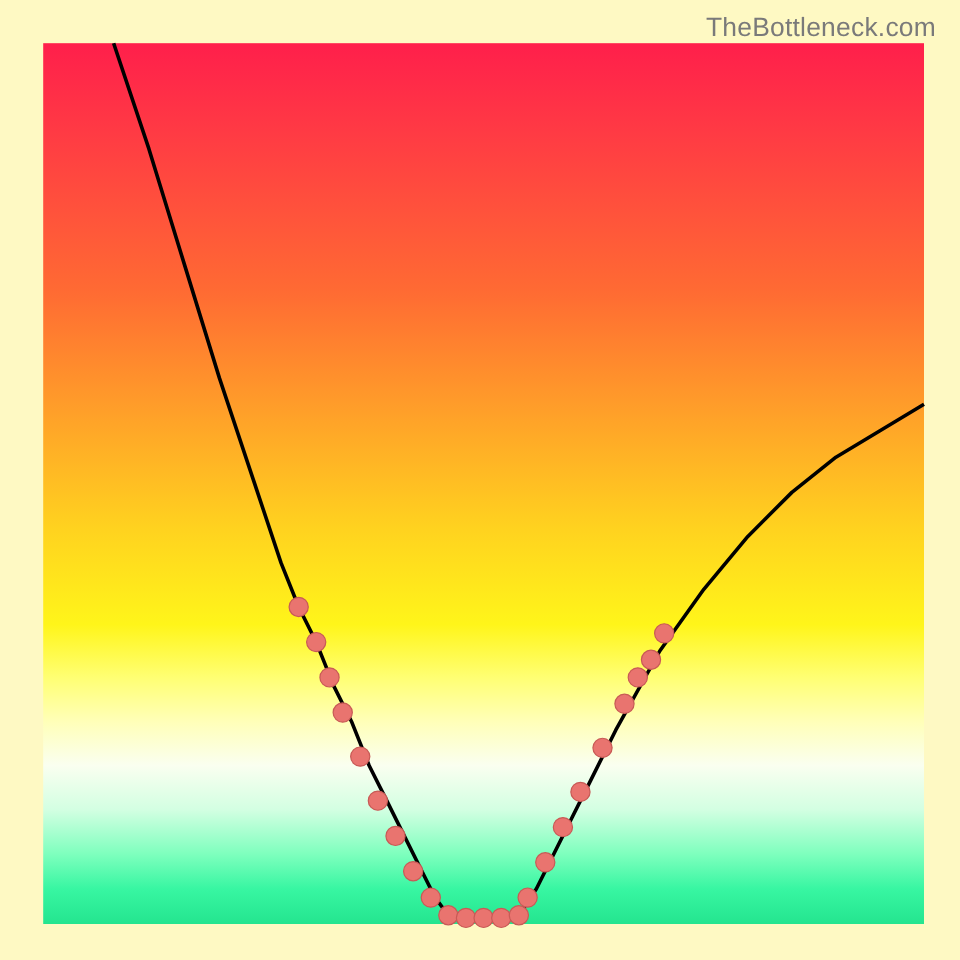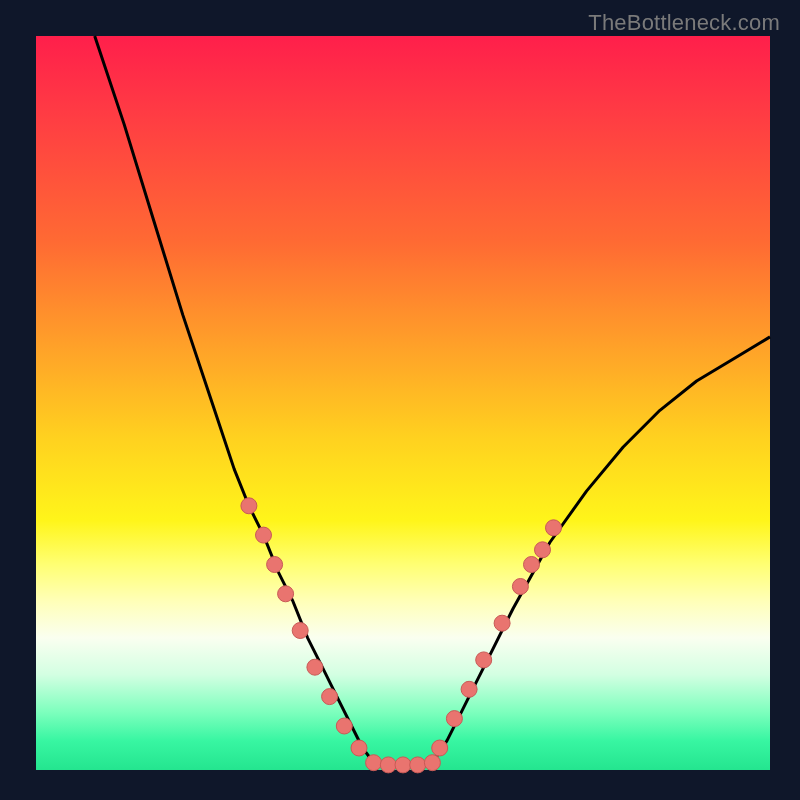--- a/index.html
+++ b/index.html
@@ -8,21 +8,21 @@
     width: 800px;
     height: 800px;
     background: #000;
     font-family: Arial, Helvetica, sans-serif;
     overflow: hidden;
   }
   .stage {
     position: relative;
     width: 800px;
     height: 800px;
-    background: #0f172a;
+    background: #fef9c3;
   }
   .plot-area {
     position: absolute;
     left: 36px;
     top: 36px;
     width: 734px;
     height: 734px;
     background: linear-gradient(to bottom,
       #ff1f4b 0%,
       #ff3a44 10%,

